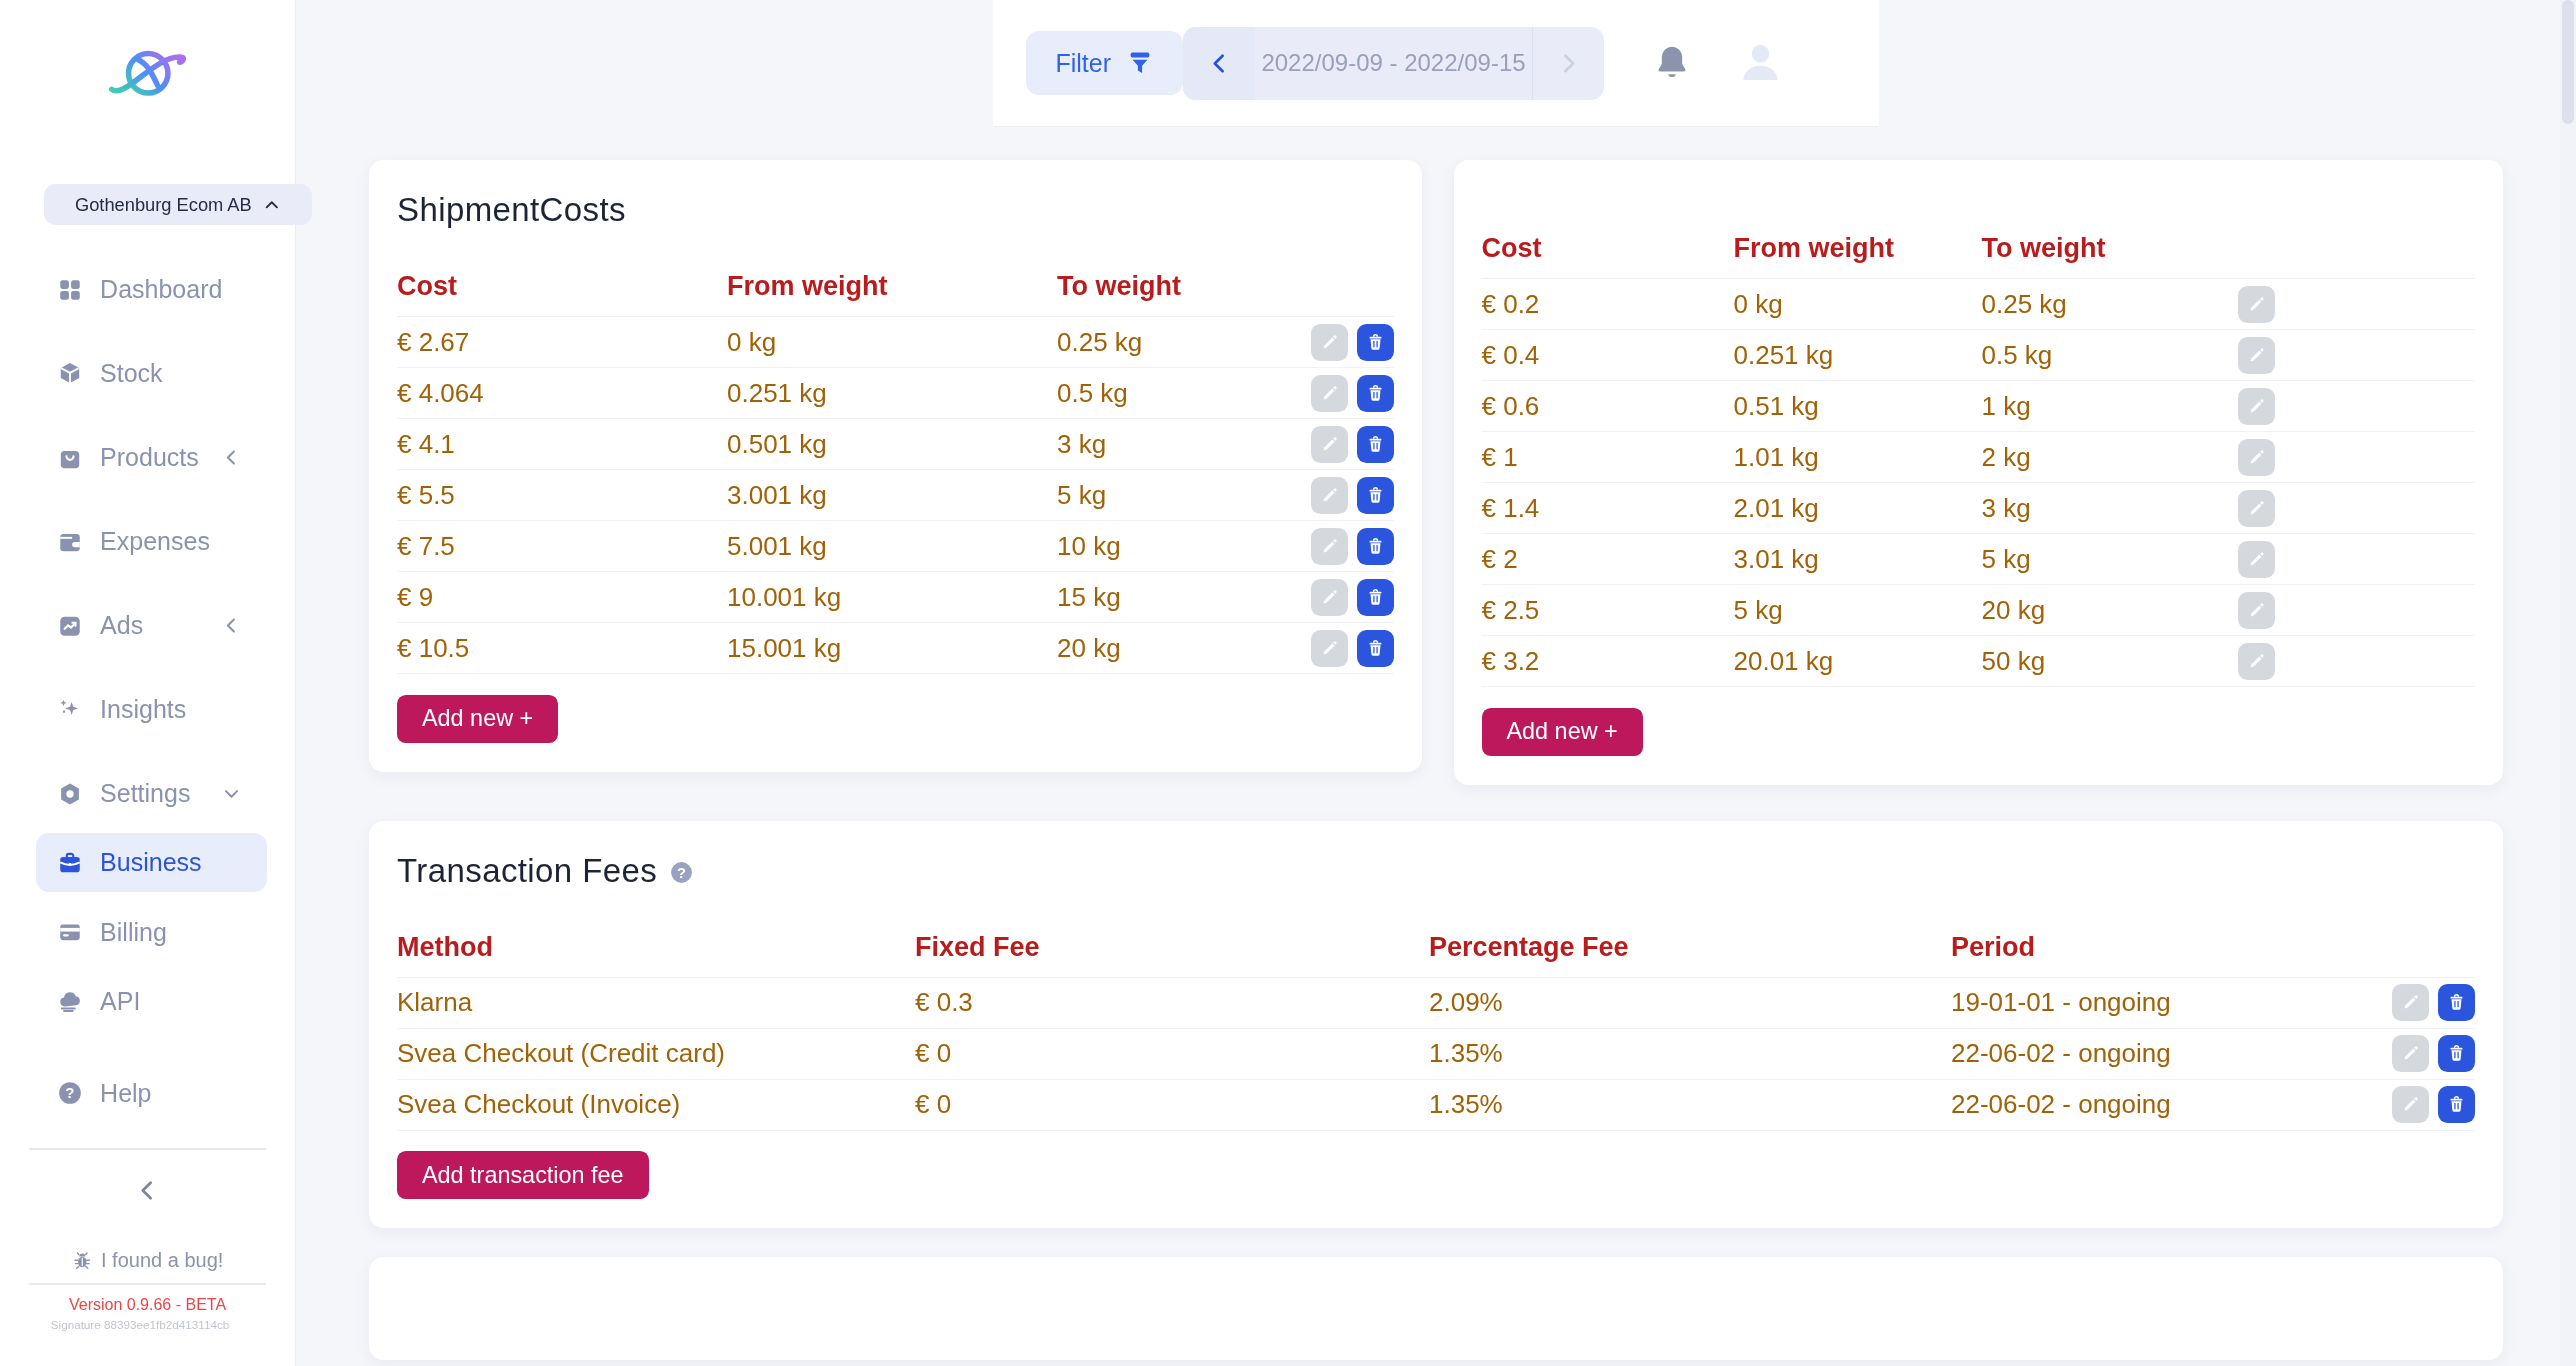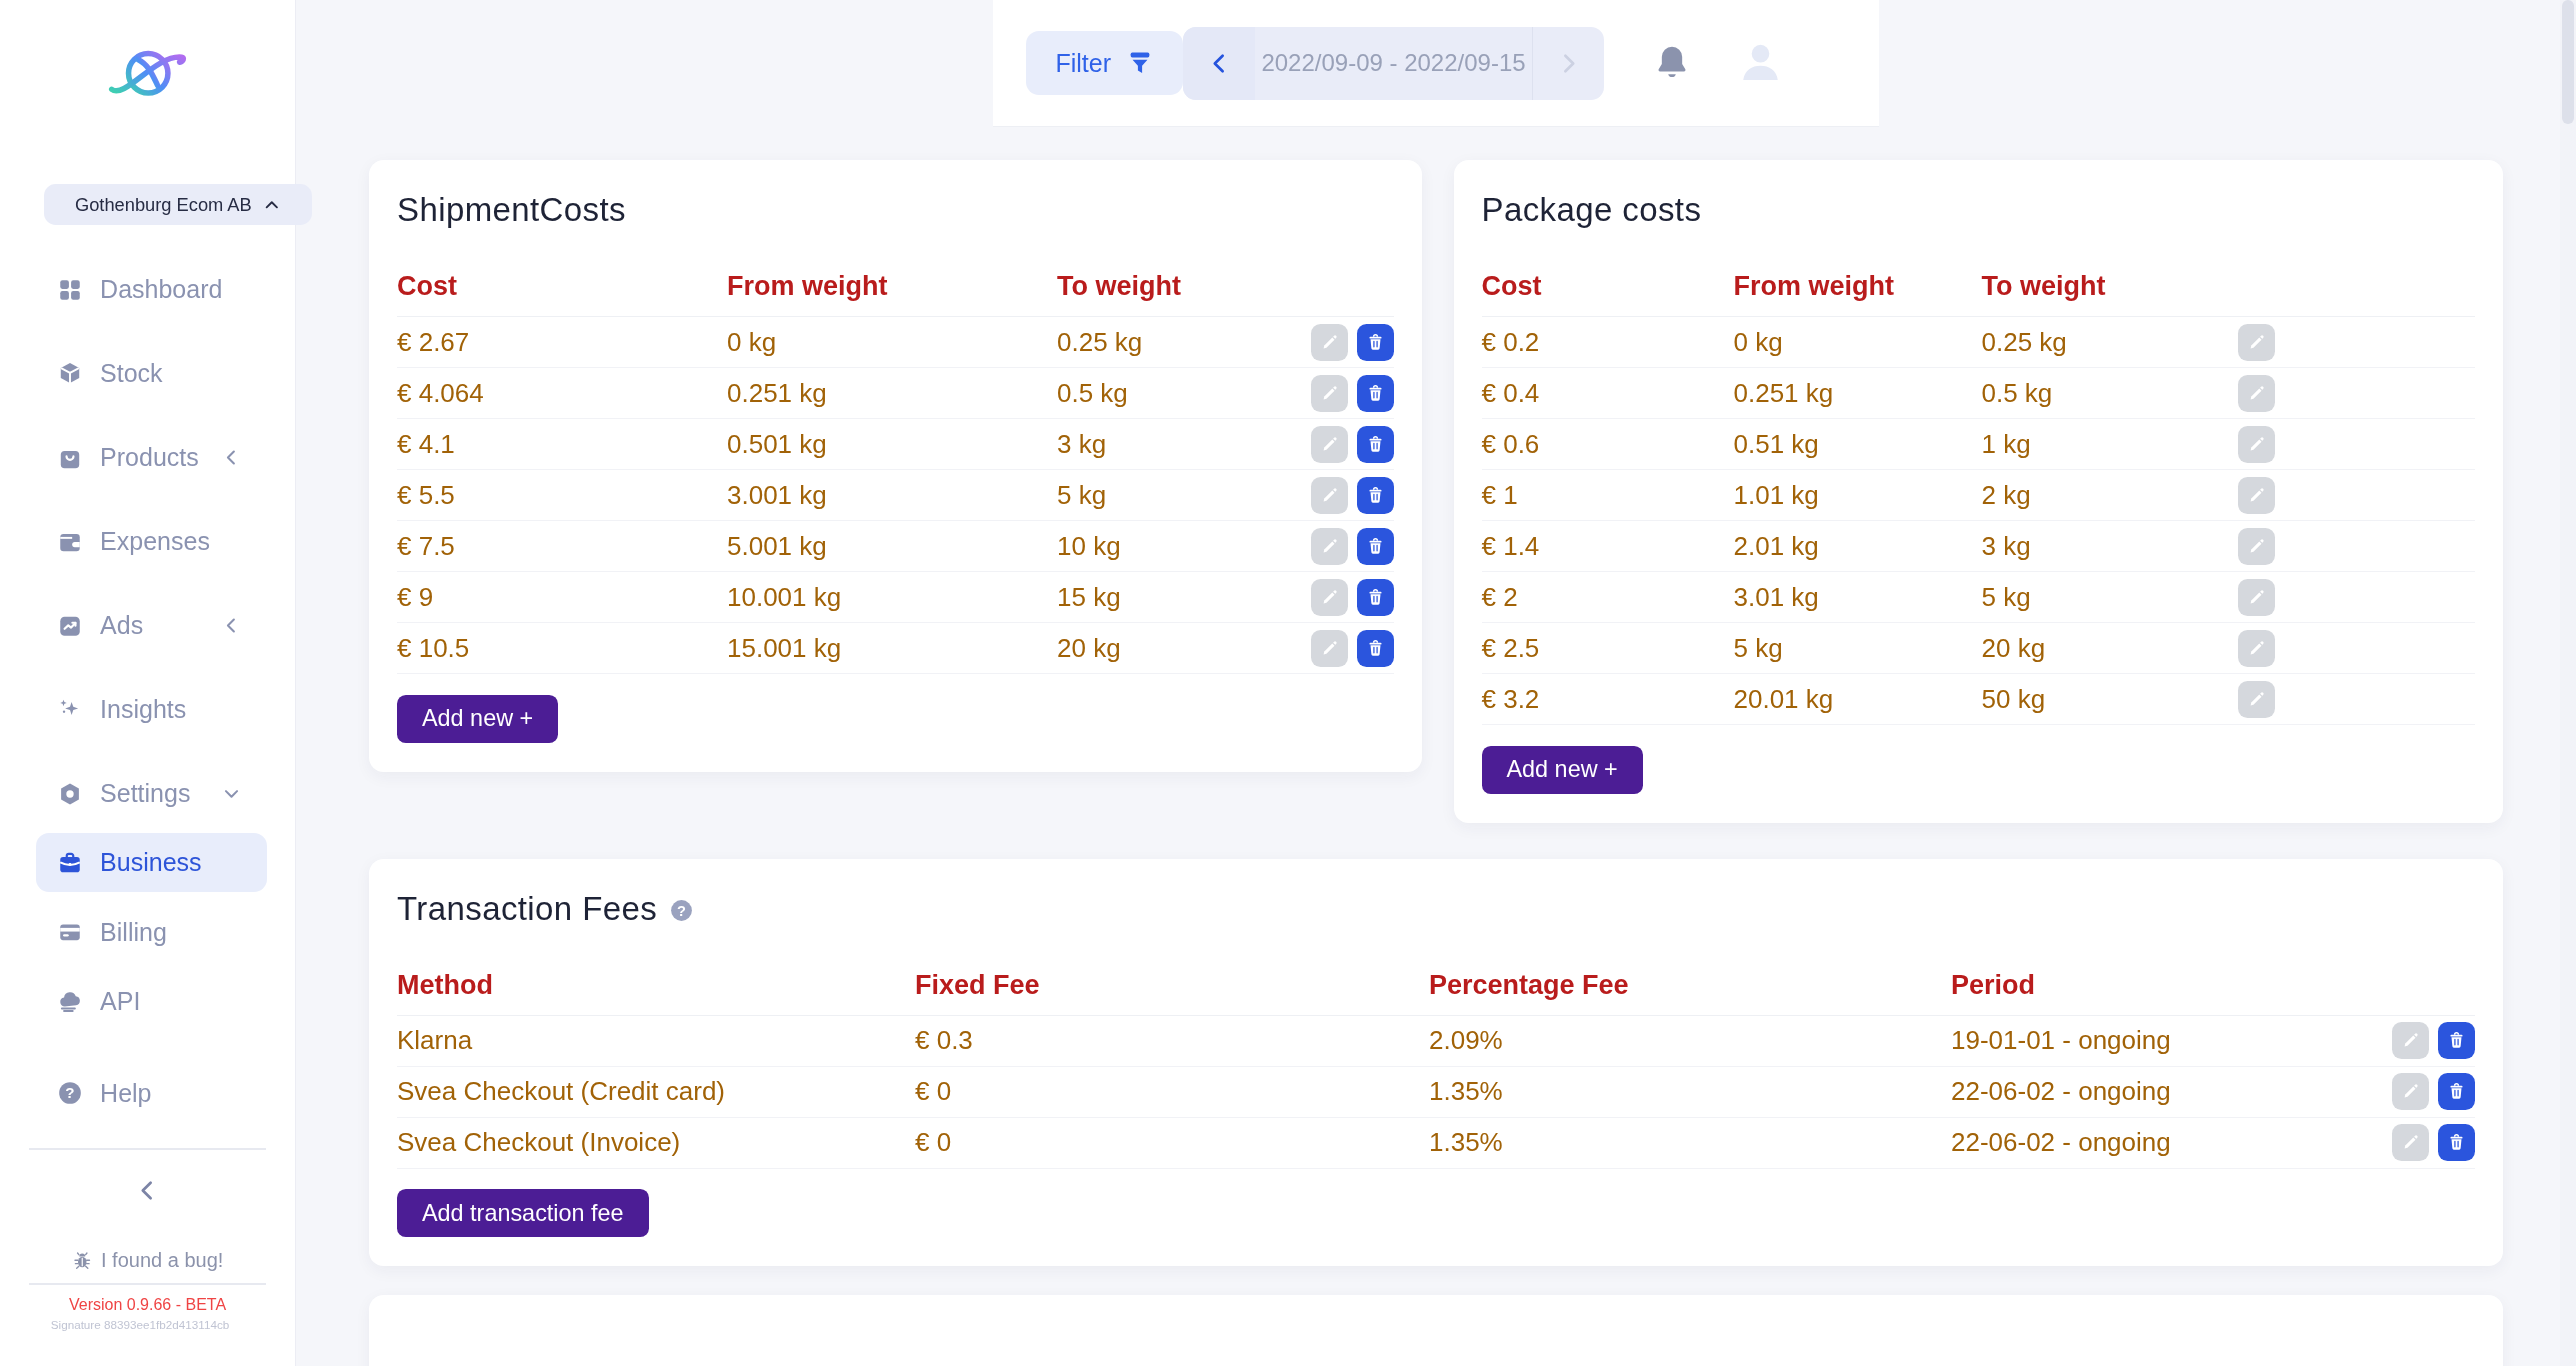--- a/index.html
+++ b/index.html
@@ -109,21 +109,21 @@
   .actions.start { justify-self: start; }
   .icon-btn {
     width: 37px; height: 37px; border-radius: 9.5px; border: none; cursor: pointer;
     display: flex; align-items: center; justify-content: center; color: #ffffff; flex: none;
   }
   .icon-btn svg { width: 19px; height: 19px; }
   .btn-edit { background: #d5d8dd; }
   .btn-delete { background: #2b55dd; }
   .add-btn {
     margin-top: 20.5px; height: 48px; padding: 0 25px;
-    background: #4c1d95; color: #ffffff; font-size: 23.4px;
+    background: #be185d; color: #ffffff; font-size: 23.4px;
     border: none; border-radius: 8.8px; cursor: pointer; font-family: inherit;
   }
   .scrollbar-track { position: absolute; right: 0; top: 0; width: 16px; height: 1366px; background: #f2f3f8; }
   .scrollbar-thumb { position: absolute; top: 0; left: 2.2px; width: 11.7px; height: 124px; border-radius: 5.9px; background: #dde0ea; }
 </style>
 </head>
 <body>
 
 <svg width="0" height="0" style="position:absolute" aria-hidden="true">
   <defs>
@@ -516,21 +516,20 @@
                     </svg>
                   </button>
                 </span>
               </div>
 
           </div>
           <button class="add-btn">Add new +</button>
         </section>
 
         <section class="card card-package">
-          <h2 class="card-title">Package costs</h2>
           <div class="thead grid-pack">
             <span>Cost</span>
             <span>From weight</span>
             <span>To weight</span>
             <span></span>
           </div>
           <div>
 
               <div class="trow grid-pack">
                 <span>€ 0.2</span>

